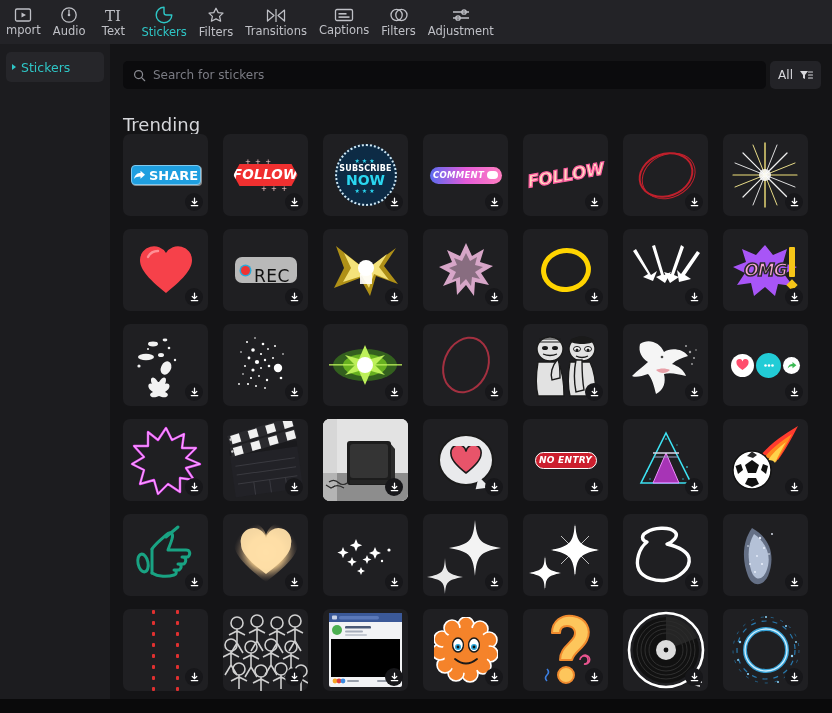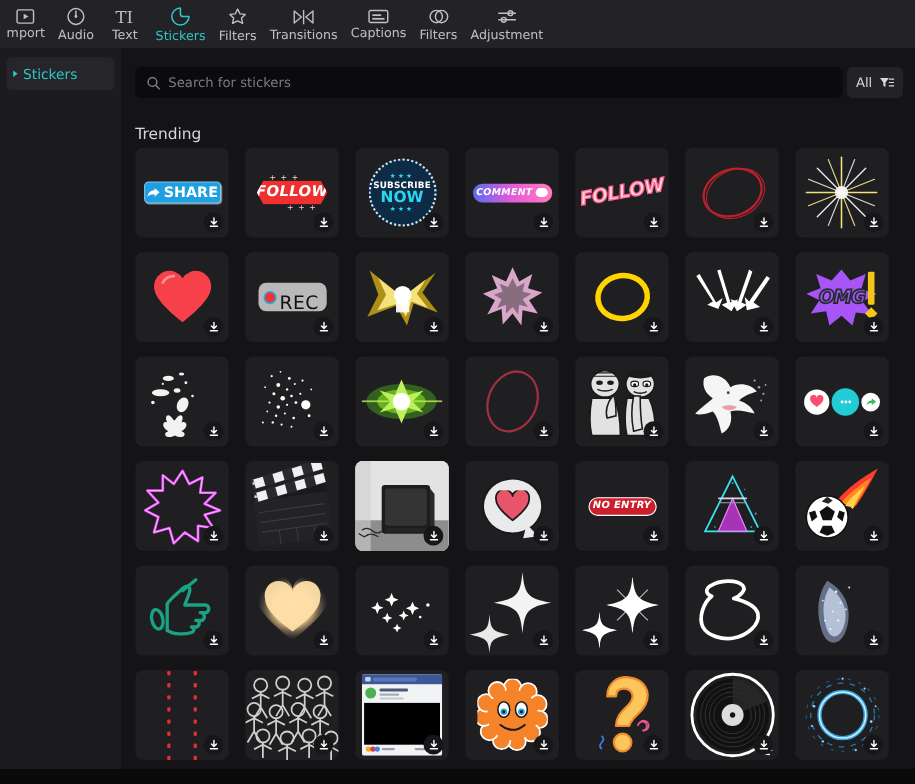--- a/index.html
+++ b/index.html
@@ -58,21 +58,21 @@
     flex:1; background:transparent; border:0; outline:0;
     color:#d8d8dc; font-size:12px; font-family:inherit;
   }
   .searchbox input::placeholder { color:#7b7c84; }
   .filterbtn {
     height:28px; padding:0 8px; background:#232327; border-radius:5px;
     display:flex; align-items:center; gap:6px; cursor:pointer;
     font-size:12px; color:#d8d8dc;
   }
 
-  .sectitle { position:absolute; left:13px; top:70px; font-size:14px; color:#d6d7db; }
+  .sectitle { position:absolute; left:13px; top:70px; font-size:18px; color:#d6d7db; }
 
   .grid {
     position:absolute; left:13px; top:90px; width:709px; height:565px;
     display:grid; grid-template-columns:repeat(7,85px); gap:13px 15px;
     align-content:start; overflow:hidden;
   }
   .cell {
     width:85px; height:82px; border-radius:7px; background:#1f1f22;
     position:relative; overflow:hidden; cursor:pointer;
     display:flex; align-items:center; justify-content:center;
@@ -103,21 +103,21 @@
     border:2px dotted #cfe8f5;
   }
   .subs .s1 { font-size:8px;color:#fff;font-weight:bold;letter-spacing:.2px;}
   .subs .s2 { font-size:14px;color:#2ad6f0;font-weight:bold;line-height:14px;}
   .comment-pill { width:72px;height:17px;border-radius:9px;
      background:linear-gradient(90deg,#5b6bf0,#e45bd8,#ff7ec0);
      color:#fff;font-size:8.5px;font-style:italic;font-weight:bold;letter-spacing:.3px;}
   .bubdot { width:11px;height:8px;border-radius:5px;background:#fff;display:inline-block;}
   .follow2 { font-size:17px;font-weight:bold;font-style:italic;color:#fdd9c0;
      -webkit-text-stroke:1.2px #ff5fa2; transform:rotate(-10deg); letter-spacing:-.5px;}
-  .omg { font-size:17px;font-weight:bold;font-style:italic;color:#8b5cf6;
+  .omg { font-size:17px;font-weight:bold;font-style:italic;color:#f9a8d4;
      -webkit-text-stroke:1.6px #2a2a2a; letter-spacing:-1px;}
   .rec-pill { width:62px;height:26px;border-radius:7px;background:#b9b9b9;
      display:flex;align-items:center;justify-content:center;gap:4px;}
   .rec-dot { width:9px;height:9px;border-radius:50%;background:#e33; box-shadow:0 0 0 1.5px #2aa9d8;}
   .rec-txt { font-size:17px;color:#111; letter-spacing:.5px;margin-top:11px;}
   .noentry { width:62px;height:17px;border-radius:9px;background:#cc1f2e;
      border:1.5px solid #fff; color:#fff;font-size:9px;font-weight:bold;font-style:italic;
      display:flex;align-items:center;justify-content:center;letter-spacing:.3px;}
   .yellowcircle { width:50px;height:44px;border-radius:50%;
      border:5px solid #ffd400; transform:rotate(-8deg); }

